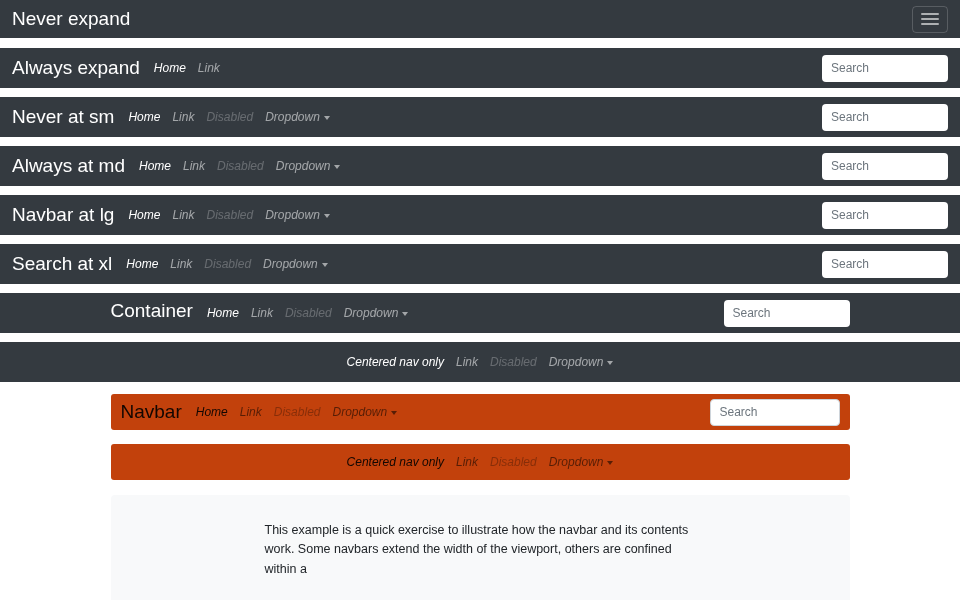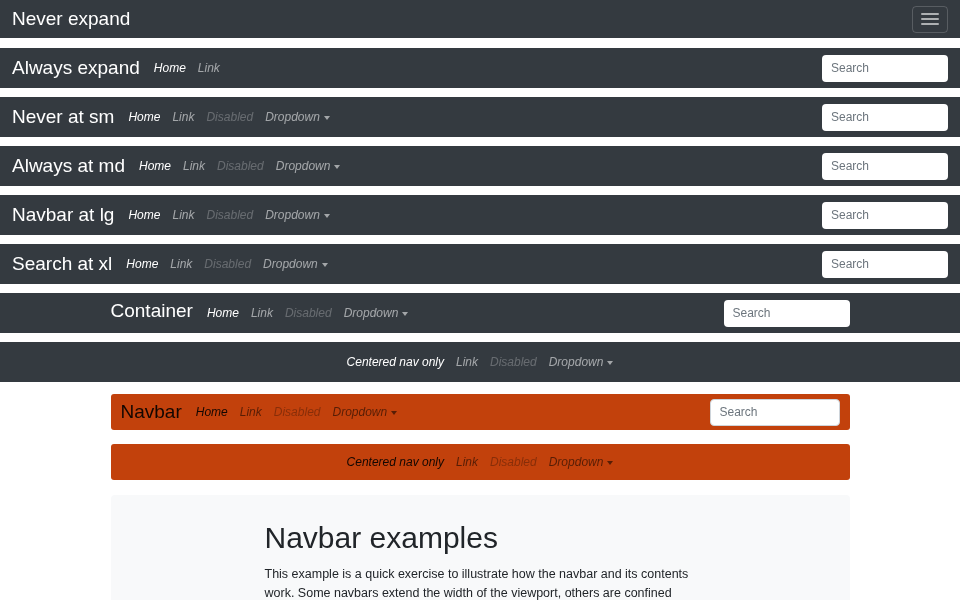--- a/index.html
+++ b/index.html
@@ -186,15 +186,14 @@
 <div class="navbar light centered">
   <nav class="nav">
     <a class="nav-link active">Centered nav only</a>
     <a class="nav-link">Link</a>
     <a class="nav-link disabled">Disabled</a>
     <a class="nav-link"><span>Dropdown</span><span class="caret"></span></a>
   </nav>
 </div>
 
 <main class="jumbotron">
-  <h1>Navbar examples</h1>
   <p><span>This example is a quick exercise to illustrate how the navbar and its contents work. Some navbars extend the width of the viewport, others are confined within a </span></p>
 </main>
 
 </body></html>

